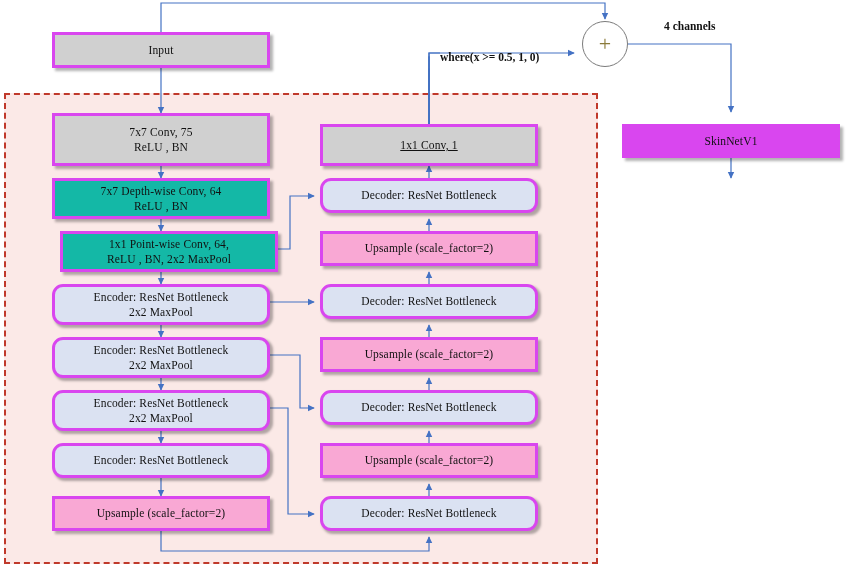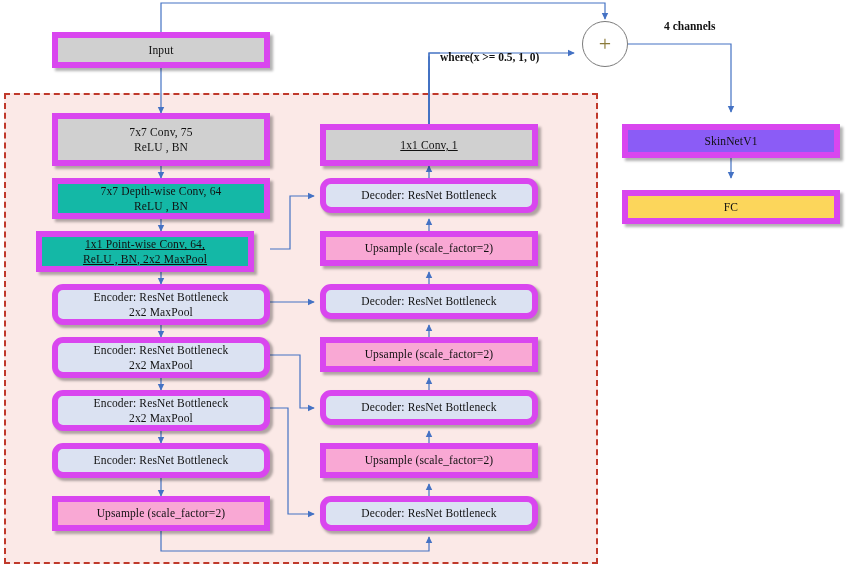--- a/index.html
+++ b/index.html
@@ -14,38 +14,38 @@
     position:absolute;
     background:#fbe9e7;
     border:2px dashed #c0392b;
     box-sizing:border-box;
   }
 
   
   .node{
     position:absolute;
     box-sizing:border-box;
-    border:6px solid #d946ef;
+    border:3px solid #d946ef;
     display:flex;
     align-items:center;
     justify-content:center;
     text-align:center;
     font-size:11.5px;
     line-height:1.22;
     color:#111111;
     letter-spacing:.15px;
     box-shadow:2.5px 2.5px 2.5px rgba(0,0,0,.30);
     white-space:pre-line;
     padding:0 20px;
   }
   .n-gray  {background:#d0d0d0;}
   .n-amber {background:#14b8a6;}
   .n-blue  {background:#dbe2f2;border-radius:11px;}
   .n-peach {background:#f9a8d4;}
-  .n-green {background:#8b5cf6;}
+  .n-green {background:#d946ef;}
   .n-yellow{background:#fcd65b;}
 
   
   #wires{position:absolute;left:0;top:0;width:847px;height:567px;pointer-events:none;}
 
   
   .sum-node{
     position:absolute;
     border:1px solid #7b7b7b;
     border-radius:50%;
@@ -142,21 +142,21 @@
   </div>
 
   <div class="node n-gray" style="left:52px;top:113px;width:218px;height:53px;">
     <span>7x7 Conv, 75
 ReLU , BN</span>
   </div>
   <div class="node n-amber" style="left:52px;top:178px;width:218px;height:41px;">
     <span>7x7 Depth-wise Conv, 64
 ReLU , BN</span>
   </div>
-  <div class="node n-amber" style="left:36px;top:231px;width:218px;height:41px;text-decoration:underline;">
+  <div class="node n-amber" style="left:60px;top:231px;width:218px;height:41px;">
     <span>1x1 Point-wise Conv, 64,
 ReLU , BN, 2x2 MaxPool</span>
   </div>
   <div class="node n-blue" style="left:52px;top:284px;width:218px;height:41px;">
     <span>Encoder: ResNet Bottleneck
 2x2 MaxPool</span>
   </div>
   <div class="node n-blue" style="left:52px;top:337px;width:218px;height:41px;">
     <span>Encoder: ResNet Bottleneck
 2x2 MaxPool</span>
@@ -193,17 +193,14 @@
   <div class="node n-peach" style="left:320px;top:443px;width:218px;height:35px;">
     <span>Upsample (scale_factor=2)</span>
   </div>
   <div class="node n-blue" style="left:320px;top:496px;width:218px;height:35px;">
     <span>Decoder: ResNet Bottleneck</span>
   </div>
 
   <div class="node n-green" style="left:622px;top:124px;width:218px;height:34px;">
     <span>SkinNetV1</span>
   </div>
-  <div class="node n-yellow" style="left:622px;top:190px;width:218px;height:34px;">
-    <span>FC</span>
-  </div>
 
 </div>
 
 </body></html>

